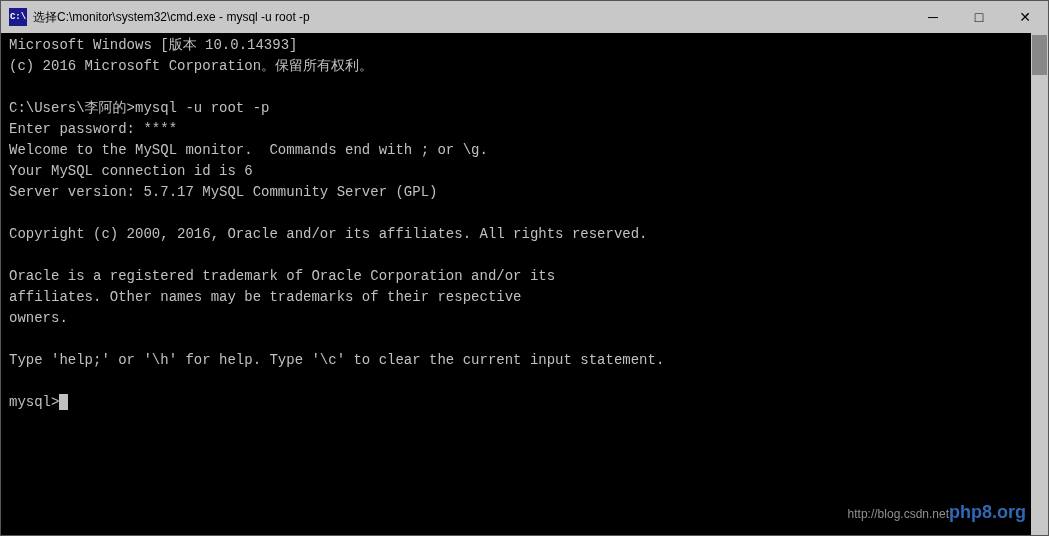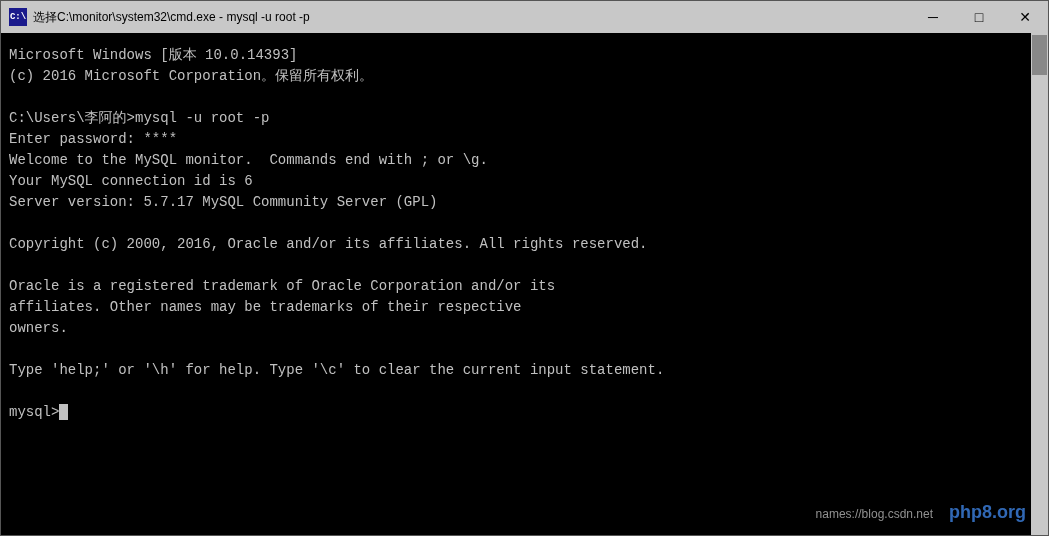--- a/index.html
+++ b/index.html
@@ -76,21 +76,21 @@
     .content-area {
       display: flex;
       flex: 1;
       overflow: hidden;
     }
 
     .terminal {
       flex: 1;
       background: #000;
       color: #c0c0c0;
-      padding: 12px 8px;
+      padding: 2px 8px;
       font-family: 'Courier New', Courier, monospace;
       font-size: 14px;
       line-height: 1.5;
       overflow: hidden;
       white-space: pre-wrap;
       word-break: break-all;
     }
 
     .scrollbar {
       width: 17px;
@@ -162,16 +162,16 @@
 owners.
 
 Type 'help;' or '\h' for help. Type '\c' to clear the current input statement.
 
 mysql&gt;<span class="highlight-cursor"> </span>
 </div>
     <div class="scrollbar">
       <div class="scrollbar-thumb"></div>
     </div>
     <div class="watermark">
-      <span class="watermark-grey">names://blog.csdn.net</span><span style="color:#3a7bd5; font-weight:bold; font-size:18px;margin-left:16px;">php8.org</span>
+      <span class="watermark-grey">http://blog.csdn.net</span><span style="color:#3a7bd5; font-weight:bold; font-size:18px;">php8.org</span>
     </div>
   </div>
 </div>
 
 </body></html>

